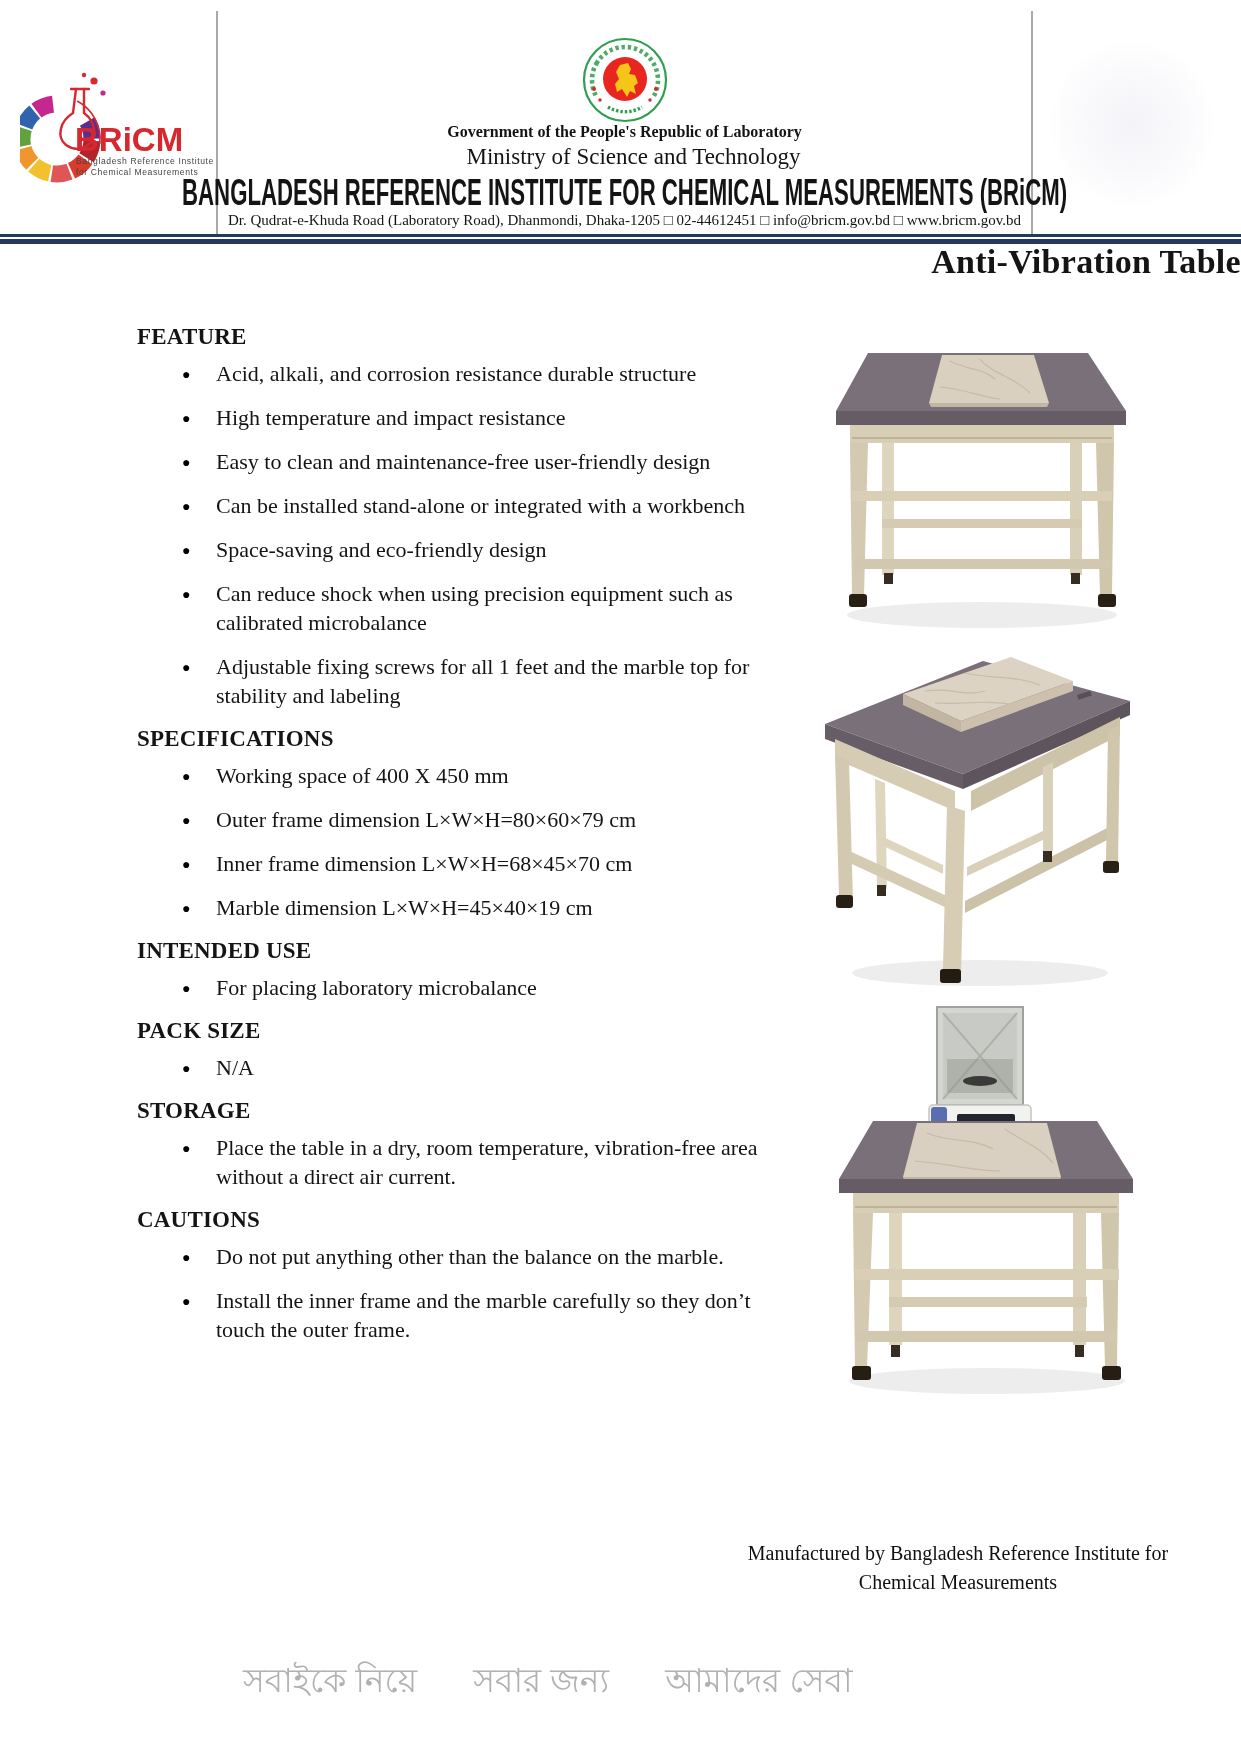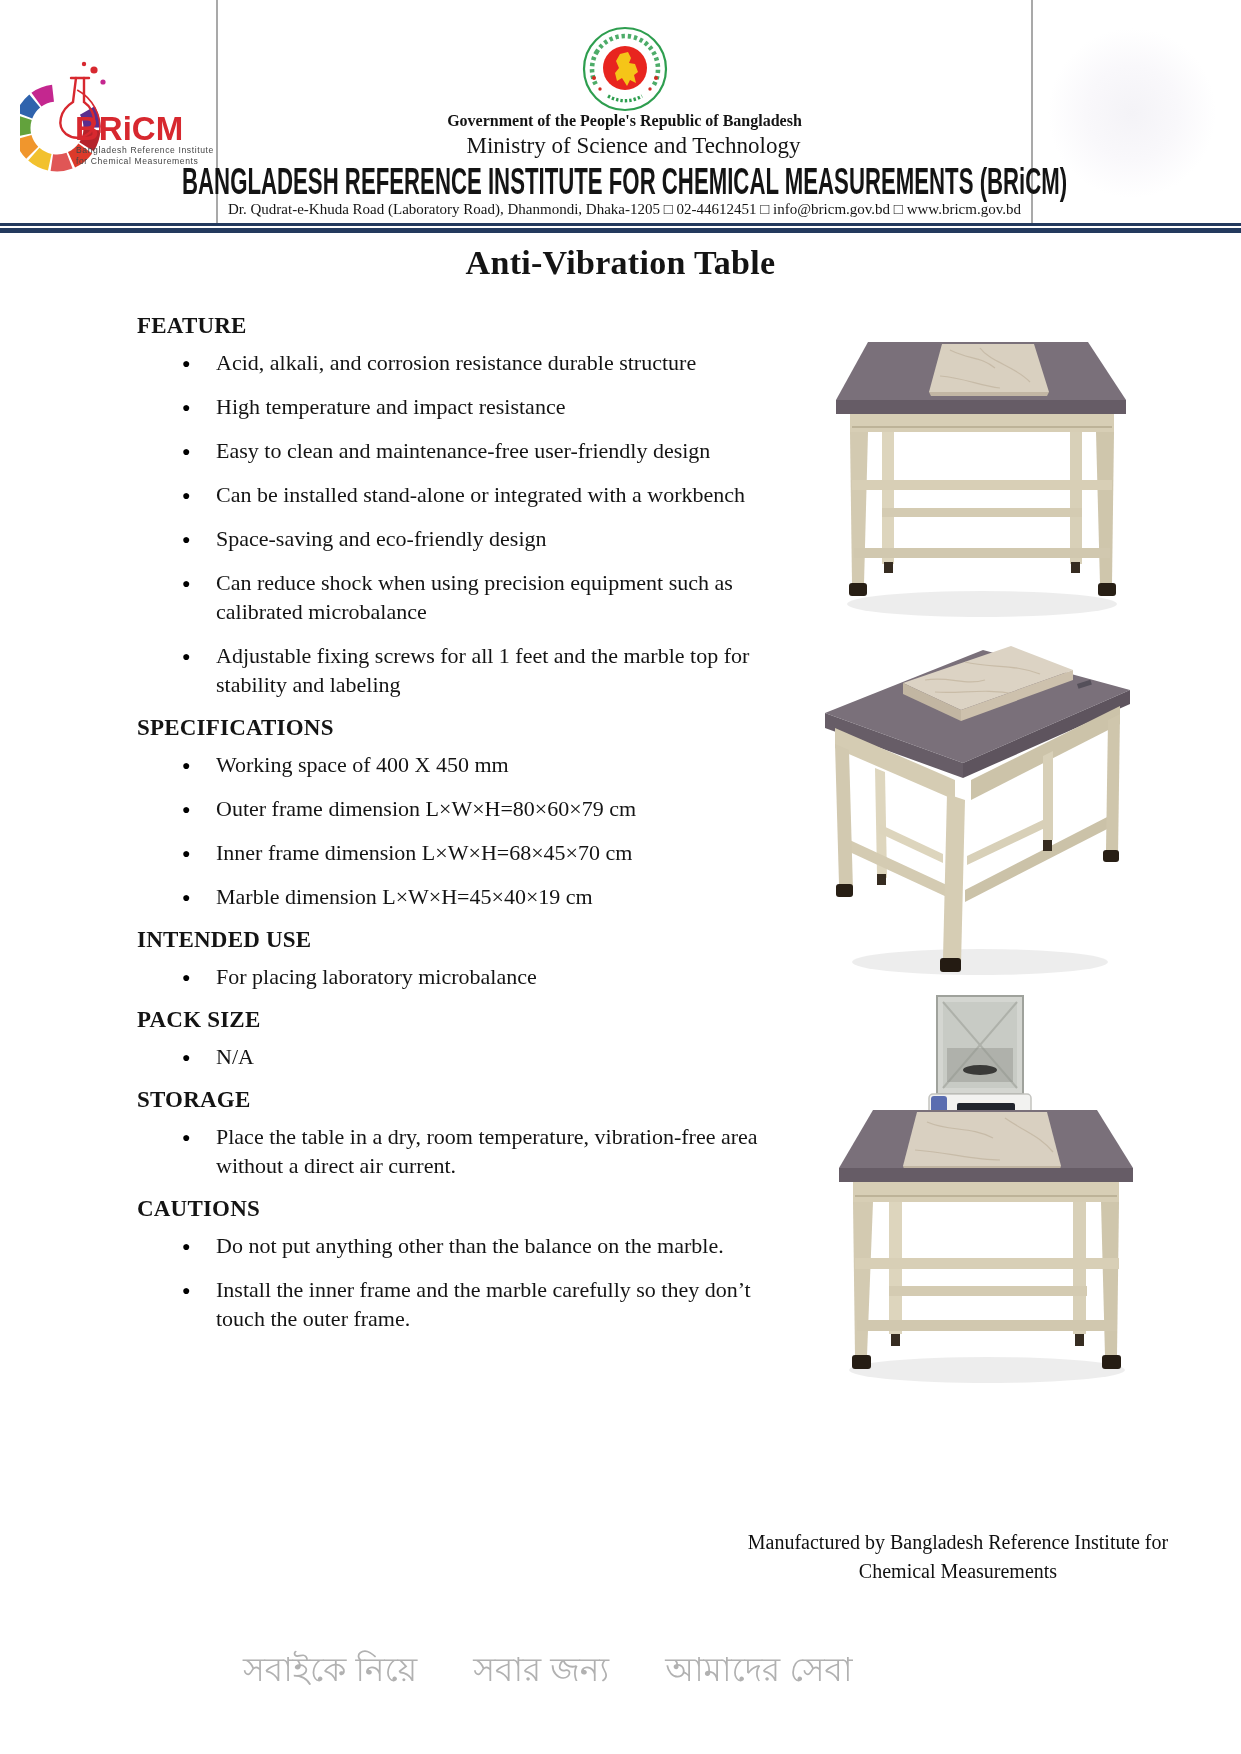--- a/index.html
+++ b/index.html
@@ -1,38 +1,38 @@
 <!DOCTYPE html>
 <html><head>
 <meta charset="utf-8">
 <style>
   html,body{margin:0;padding:0;background:#ffffff;}
   body{width:1241px;height:1754px;position:relative;font-family:"Liberation Serif",serif;color:#141414;}
-  .page{position:absolute;inset:0;overflow:hidden;background:#fff;}
+  .page{position:absolute;inset:0;overflow:hidden;background:#fff;margin-top:11px;}
 
   
   .vline{position:absolute;top:0;width:2px;height:224px;background:#a9a9a9;}
   .vline-left{left:216px;}
   .vline-right{left:1031px;}
   .wm-blob{position:absolute;left:1048px;top:28px;width:168px;height:170px;border-radius:50%;
            background:radial-gradient(closest-side,#f4f3f7 0%,#f9f8fb 55%,rgba(255,255,255,0) 100%);}
   .logo-box{position:absolute;left:20px;top:56px;width:200px;height:140px;}
   .header-center{position:absolute;left:217px;top:0;width:815px;height:224px;}
   .emblem-box{position:absolute;left:50%;transform:translateX(-50%);top:26px;width:86px;height:86px;}
   .gov-line{position:absolute;top:112px;left:0;right:0;text-align:center;font-size:16px;font-weight:700;}
   .ministry-line{position:absolute;top:133px;left:0;right:0;text-align:center;font-size:23px;padding-left:18px;}
   .inst-wrap{position:absolute;top:163px;left:0;right:0;display:flex;justify-content:center;overflow:visible;}
   .inst-line{white-space:nowrap;font-family:"Liberation Sans",sans-serif;font-weight:700;font-size:37px;
              line-height:37px;letter-spacing:0px;transform:scaleX(0.60);transform-origin:center;}
   .addr-line{position:absolute;top:201px;left:0;right:0;text-align:center;font-size:15px;white-space:nowrap;}
   .rule1{position:absolute;left:0;right:0;top:223px;height:3px;background:#233a5e;}
   .rule2{position:absolute;left:0;right:0;top:228px;height:5px;background:#233a5e;}
 
   
-  .doc-title{position:absolute;top:244px;left:0;width:1241px;text-align:center;
+  .doc-title{position:absolute;top:232px;left:0;width:1241px;text-align:right;
              font-size:34px;font-weight:700;letter-spacing:.3px;}
 
   
   .content-col{position:absolute;left:137px;top:312px;width:655px;}
   .sec-h{font-size:23px;line-height:28px;font-weight:700;margin:10px 0 8px 0;letter-spacing:.2px;}
   .sec-h.first{margin-top:0;}
   .blist{list-style:none;margin:0;padding:0 0 0 79px;}
   .blist li{position:relative;font-size:22px;line-height:29px;margin-bottom:15px;max-width:600px;}
   .blist li::before{content:"\25CF";position:absolute;left:-34px;top:1px;font-size:14px;color:#000;}
 
@@ -95,21 +95,21 @@
         <path d="M14,60 A33,33 0 0,0 72,60" fill="none" stroke="#ffffff" stroke-width="8"></path>
         <path d="M26,70 A33,33 0 0,0 60,70" fill="none" stroke="#2e9e4f" stroke-width="3.4" stroke-dasharray="2.4 2"></path>
         <circle cx="43" cy="42" r="22" fill="#e8251f"></circle>
         <path d="M38,28 l8,-2 3,6 -2,5 6,1 3,8 -4,3 2,8 -6,-3 -3,6 -5,-8 -5,3 -2,-8 4,-5 -3,-7 z" fill="#f5c518"></path>
         <circle cx="12" cy="52" r="2" fill="#d22b22"></circle>
         <circle cx="74" cy="52" r="2" fill="#d22b22"></circle>
         <circle cx="18" cy="63" r="1.7" fill="#d22b22"></circle>
         <circle cx="68" cy="63" r="1.7" fill="#d22b22"></circle>
       </svg>
     </div>
-    <div class="gov-line">Government of the People's Republic of Bangladesh</div>
+    <div class="gov-line">Government of the People's Republic of Laboratory</div>
     <div class="ministry-line">Ministry of Science and Technology</div>
     <div class="inst-wrap">
         <div class="inst-line">BANGLADESH REFERENCE INSTITUTE FOR CHEMICAL MEASUREMENTS (BRiCM)</div>
       </div>
     <div class="addr-line">Dr. Qudrat-e-Khuda Road (Laboratory Road), Dhanmondi, Dhaka-1205 □ 02-44612451 □ info@bricm.gov.bd □ www.bricm.gov.bd</div>
   </div>
   <div class="rule1"></div>
   <div class="rule2"></div>
 
   <div class="doc-title">Anti-Vibration Table</div>

